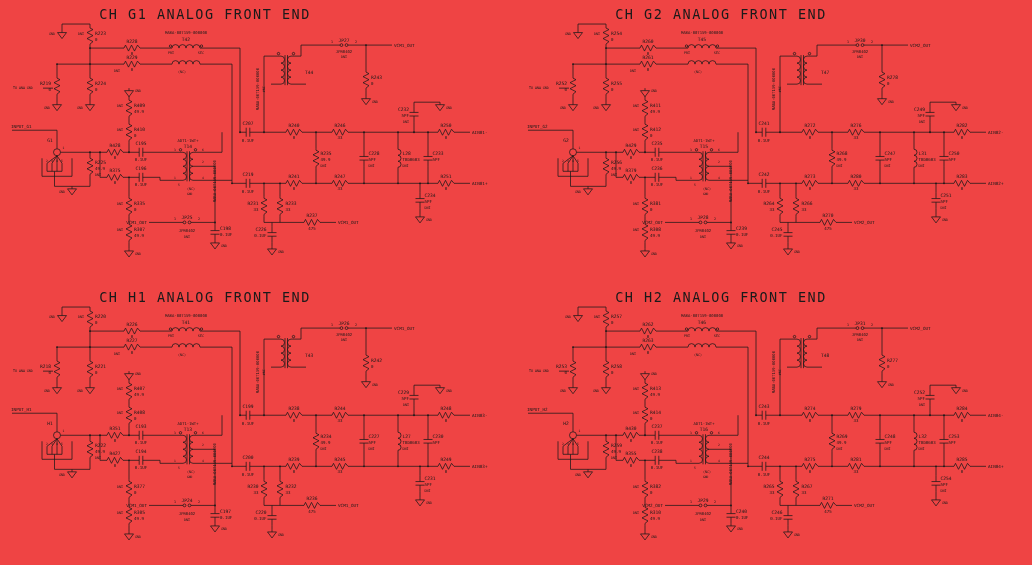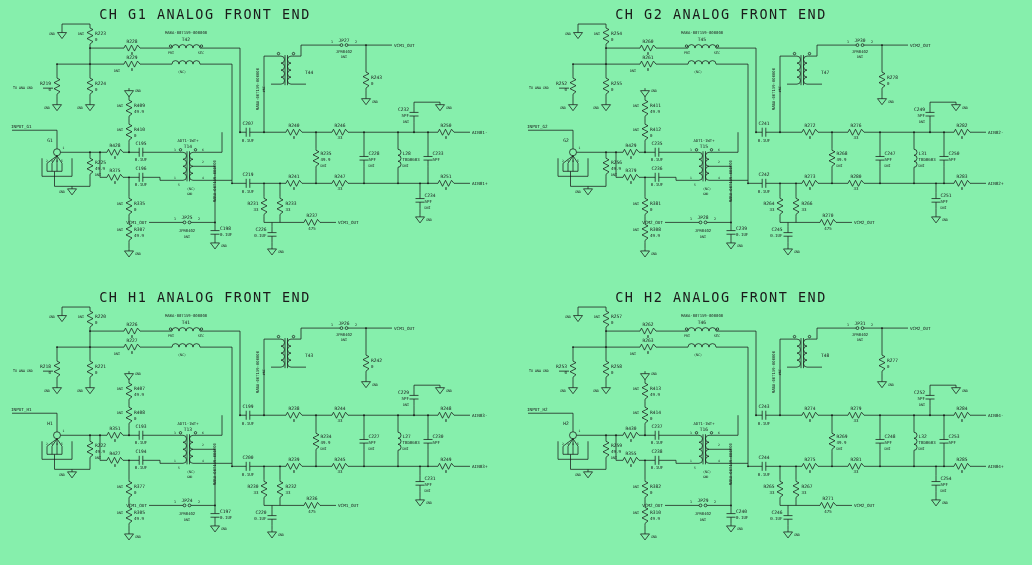--- a/index.html
+++ b/index.html
@@ -1,16 +1,16 @@
 <!DOCTYPE html>
 <html><head>
 <meta charset="utf-8">
 <style>
   html,body{margin:0;padding:0;background:#ffffff;}
-  .sheet{width:1032px;height:565px;display:grid;grid-template-columns:1fr 1fr;grid-template-rows:1fr 1fr;background:#86efac;overflow:hidden;}
+  .sheet{width:1032px;height:565px;display:grid;grid-template-columns:1fr 1fr;grid-template-rows:1fr 1fr;background:#ef4444;overflow:hidden;}
   svg.quad{width:100%;height:100%;display:block;}
   .quad path,.quad polyline,.quad circle,.quad use{stroke:#1a1a1a;fill:none;stroke-width:0.75;}
   .quad .dot{fill:#1a1a1a;stroke:none;}
   .quad text{fill:#1a1a1a;stroke:none;font-family:"DejaVu Sans Mono",monospace;}
   .t-title{font-size:13.5px;letter-spacing:1.5px;text-anchor:middle;}
   .t-ref{font-size:4.6px;}
   .t-val{font-size:4.1px;}
   .t-part{font-size:3.9px;}
   .t-net{font-size:4.3px;}
   .t-tiny{font-size:3.3px;}

